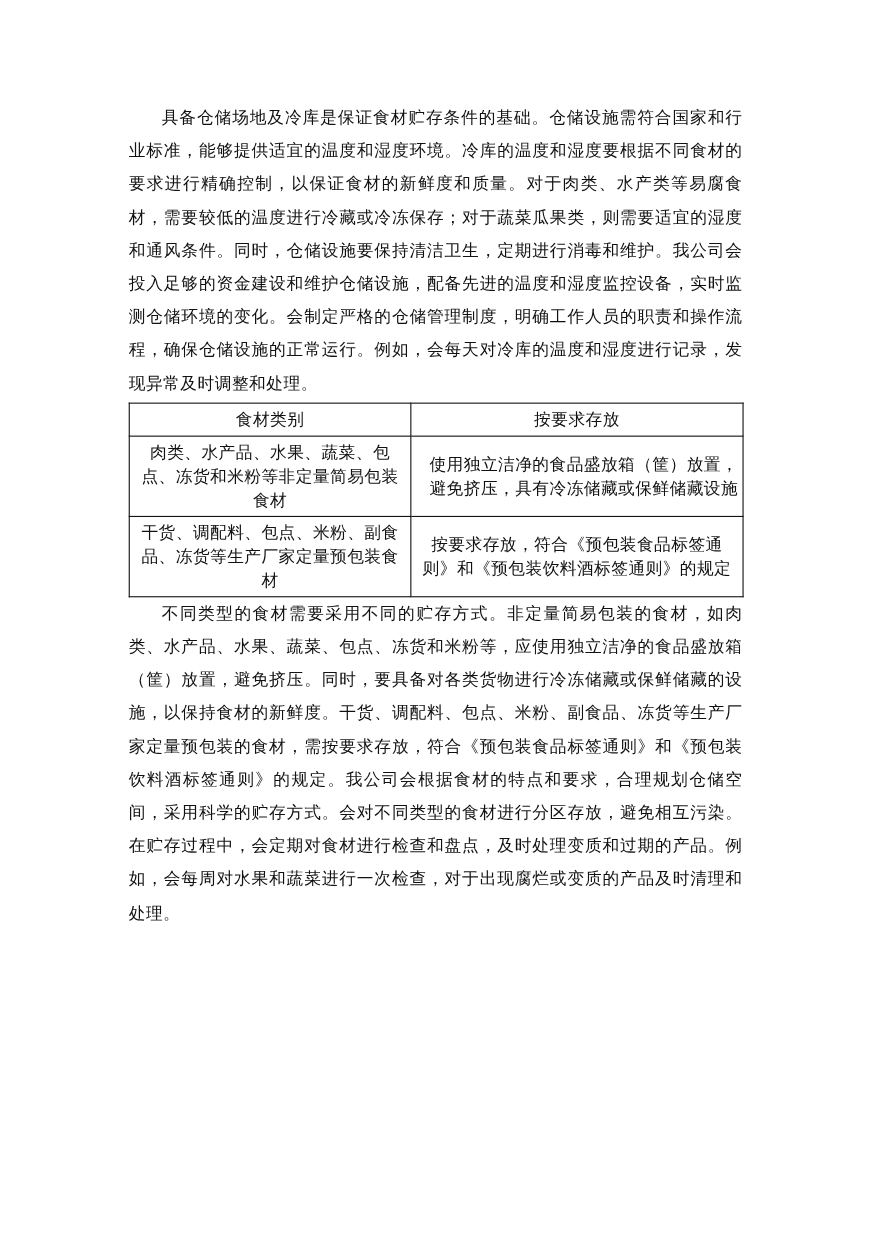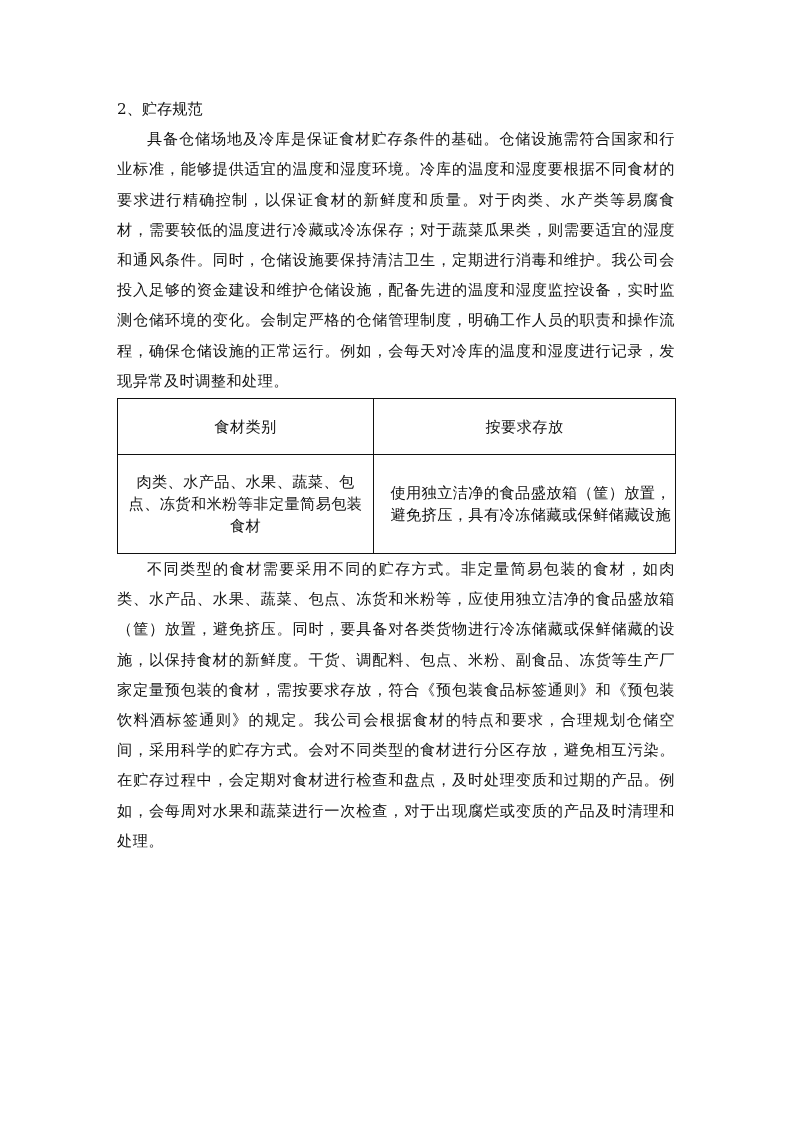--- a/index.html
+++ b/index.html
@@ -4,44 +4,47 @@
 <style>
   html, body { margin: 0; padding: 0; background: #ffffff; }
   body { width: 793px; height: 1122px; position: relative; overflow: hidden;
          font-family: "DejaVu Serif", "Liberation Serif", serif; color: #111; }
   .page { position: absolute; left: 117px; top: 92px; width: 558px; }
   .p { font-size: 15.2px; line-height: 30.2px; margin: 0; text-align: justify; letter-spacing: 0.45px; }
   .indent { text-indent: 30px; }
   .heading { font-size: 15.2px; line-height: 30.2px; margin: 2px 0 0 0; }
   table { border-collapse: collapse; width: 558px; margin: 2px 0 0 0; table-layout: fixed; }
   td, th { border: 1px solid #111; font-size: 15.2px; line-height: 22px; font-weight: normal;
-           text-align: center; padding: 16px 4px; vertical-align: middle; letter-spacing: 0.4px; }
+           text-align: center; padding: 3px 4px; vertical-align: middle; letter-spacing: 0.4px; }
   th { height: 23px; }
   col.c1 { width: 256px; } col.c2 { width: 302px; }
 </style>
 </head>
 <body>
 
 <div class="page">
-  <p class="heading">2、贮存规范</p>
   <p class="p indent">具备仓储场地及冷库是保证食材贮存条件的基础。仓储设施需符合国家和行业标准，能够提供适宜的温度和湿度环境。冷库的温度和湿度要根据不同食材的要求进行精确控制，以保证食材的新鲜度和质量。对于肉类、水产类等易腐食材，需要较低的温度进行冷藏或冷冻保存；对于蔬菜瓜果类，则需要适宜的湿度和通风条件。同时，仓储设施要保持清洁卫生，定期进行消毒和维护。我公司会投入足够的资金建设和维护仓储设施，配备先进的温度和湿度监控设备，实时监测仓储环境的变化。会制定严格的仓储管理制度，明确工作人员的职责和操作流程，确保仓储设施的正常运行。例如，会每天对冷库的温度和湿度进行记录，发现异常及时调整和处理。</p>
 
   <table>
     <colgroup>
         <col class="c1">
         <col class="c2">
       </colgroup>
     <thead>
       <tr>
         <th>食材类别</th>
         <th>按要求存放</th>
       </tr>
     </thead>
     <tbody>
       <tr>
         <td>肉类、水产品、水果、蔬菜、包点、冻货和米粉等非定量简易包装食材</td>
         <td style="text-align:right;">使用独立洁净的食品盛放箱（筐）放置，避免挤压，具有冷冻储藏或保鲜储藏设施</td>
       </tr>
+      <tr>
+        <td>干货、调配料、包点、米粉、副食品、冻货等生产厂家定量预包装食材</td>
+        <td>按要求存放，符合《预包装食品标签通则》和《预包装饮料酒标签通则》的规定</td>
+      </tr>
     </tbody>
   </table>
 
   <p class="p indent">不同类型的食材需要采用不同的贮存方式。非定量简易包装的食材，如肉类、水产品、水果、蔬菜、包点、冻货和米粉等，应使用独立洁净的食品盛放箱（筐）放置，避免挤压。同时，要具备对各类货物进行冷冻储藏或保鲜储藏的设施，以保持食材的新鲜度。干货、调配料、包点、米粉、副食品、冻货等生产厂家定量预包装的食材，需按要求存放，符合《预包装食品标签通则》和《预包装饮料酒标签通则》的规定。我公司会根据食材的特点和要求，合理规划仓储空间，采用科学的贮存方式。会对不同类型的食材进行分区存放，避免相互污染。在贮存过程中，会定期对食材进行检查和盘点，及时处理变质和过期的产品。例如，会每周对水果和蔬菜进行一次检查，对于出现腐烂或变质的产品及时清理和处理。</p>
 </div>
 
 </body></html>

